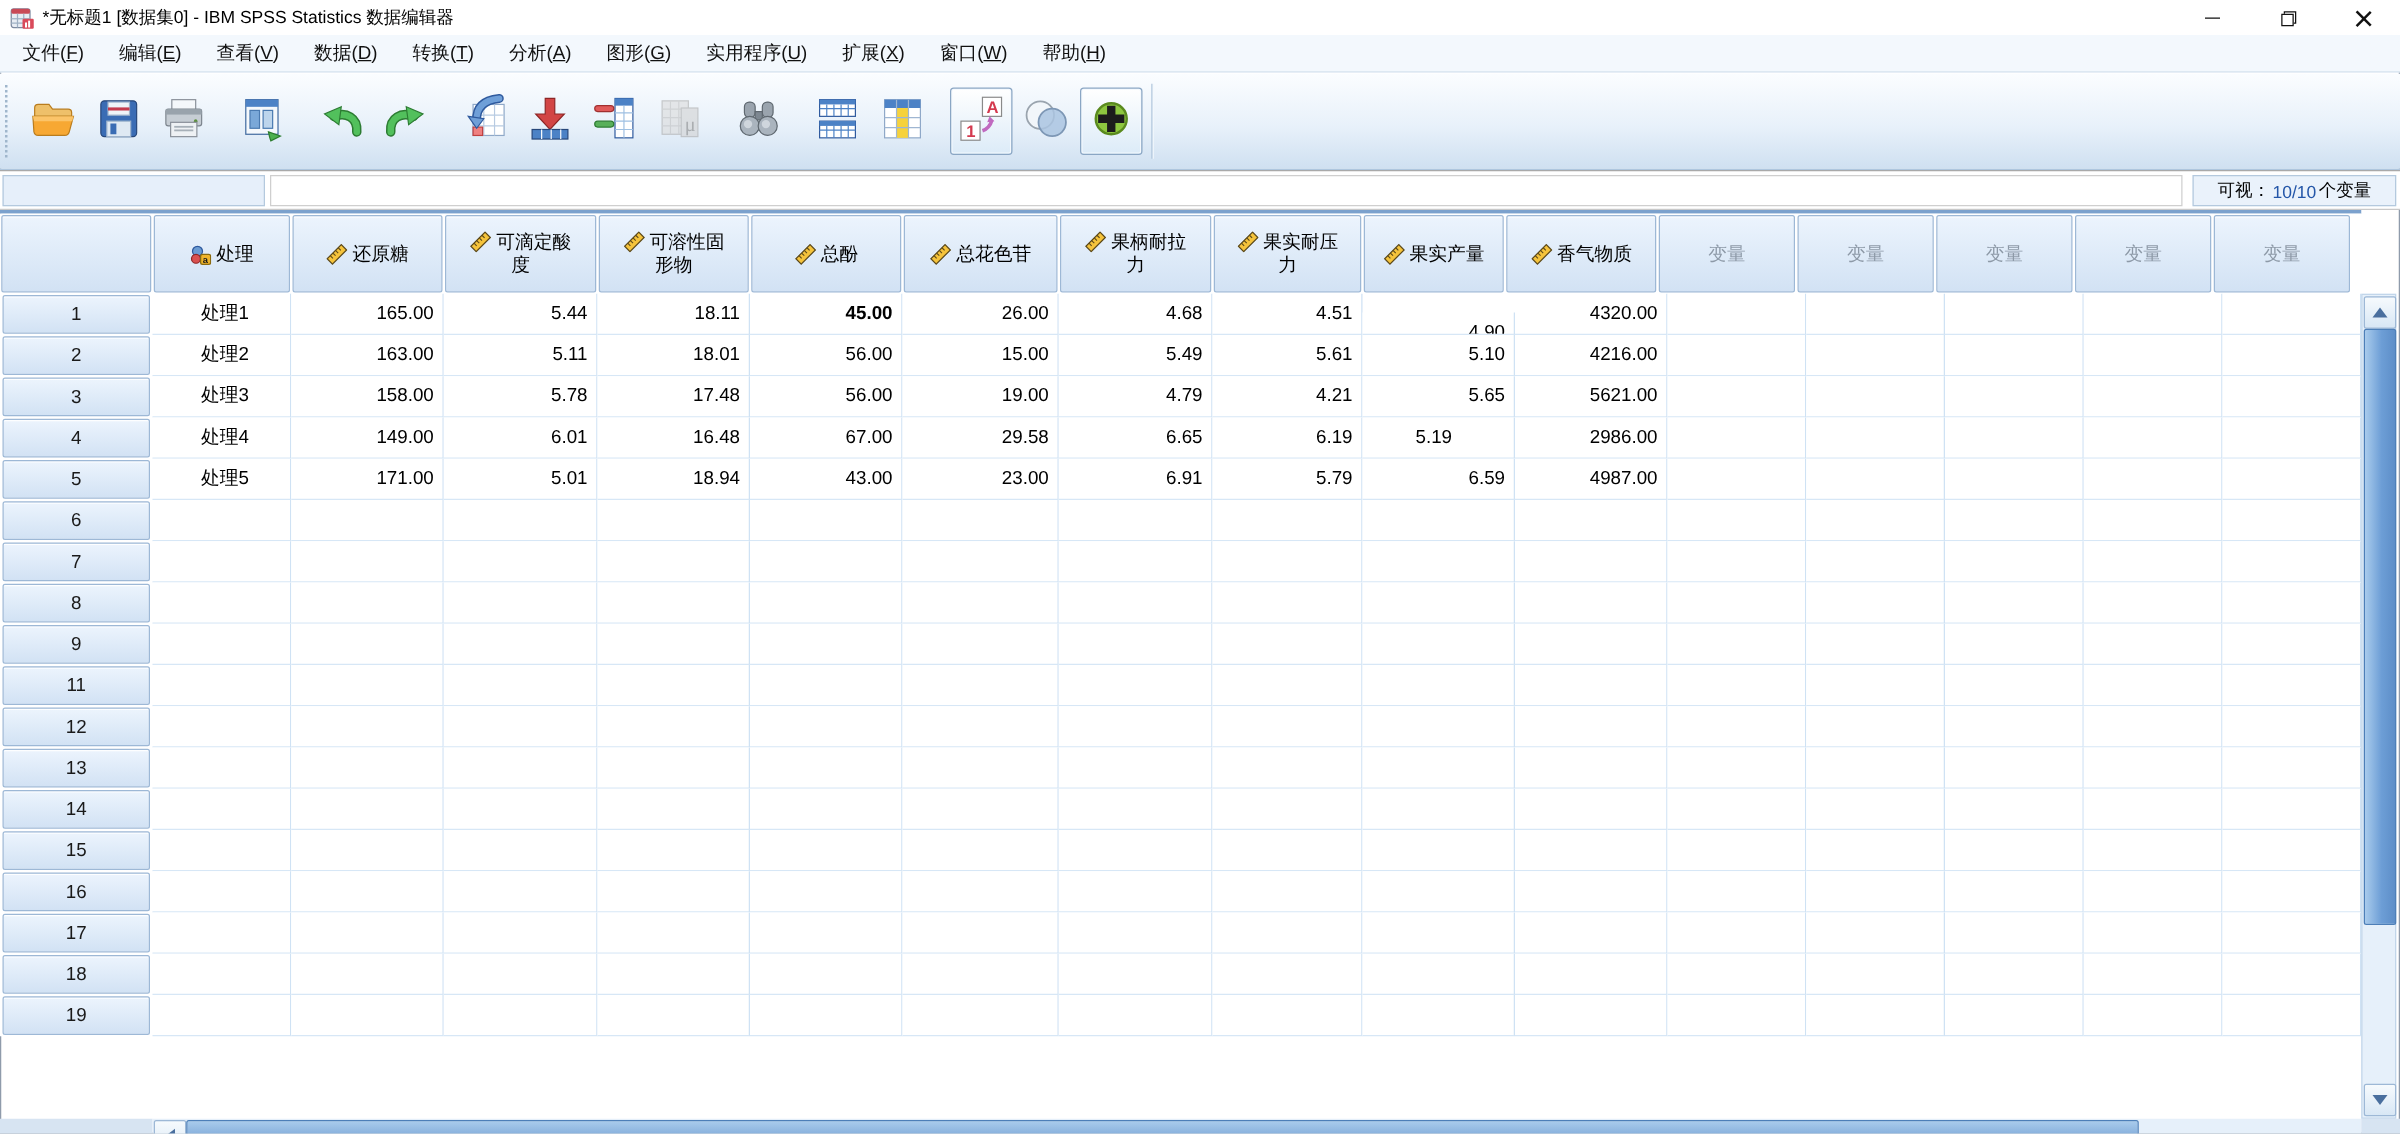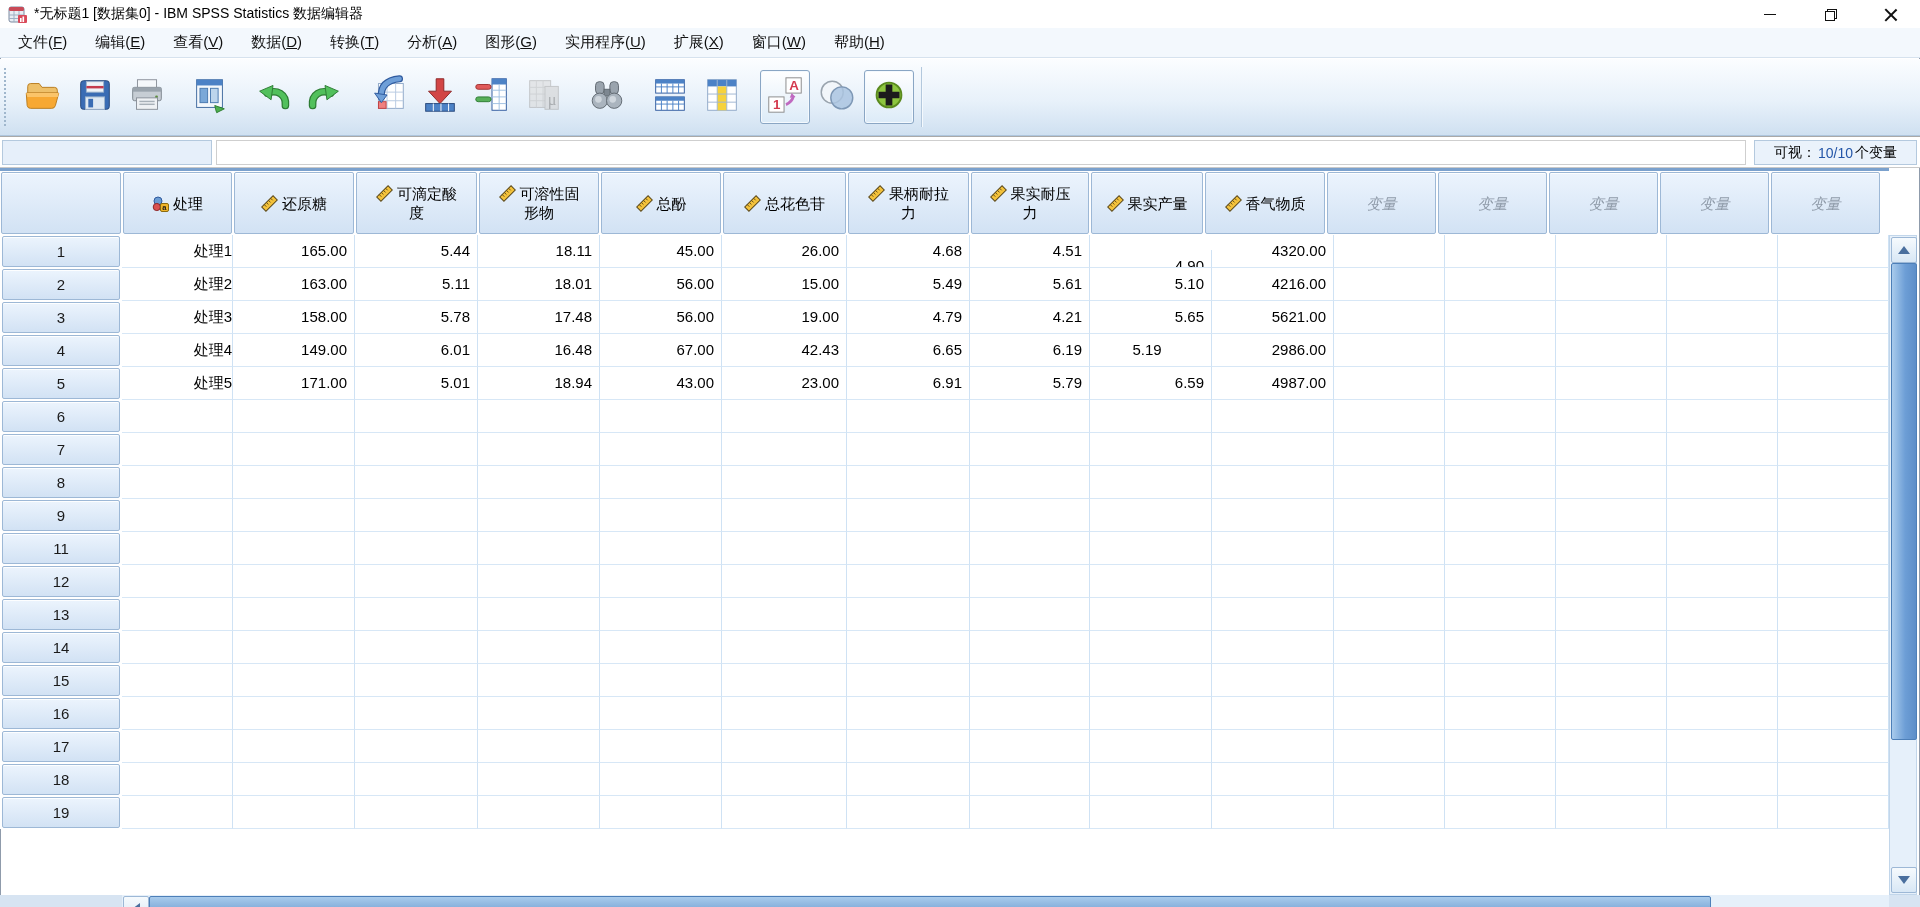--- a/index.html
+++ b/index.html
@@ -44,28 +44,28 @@
   .visbox .blue{color:#2456a8;margin:0 2px;}
 
   
   .grid-topline{position:absolute;left:0;top:168px;width:1889px;height:3px;background:#7ba1cd;}
   .gridwrap{position:absolute;left:0;top:171px;width:1889px;background:#fff;}
   .g-hdrrow{display:flex;height:64px;background:#fff;}
   .g-corner,.g-hdr,.g-rowhdr{background:linear-gradient(#ecf4fd,#d2e2f4);border:1px solid #9db8d6;border-radius:2px;box-shadow:inset 0 1px 0 #fdfeff;box-sizing:border-box;}
   .g-corner{width:120px;margin:1px;}
   .g-hdr{margin:1px;display:flex;flex-direction:column;justify-content:center;align-items:center;font-size:15px;color:#000;line-height:19px;}
   .g-hdr .hline{display:flex;align-items:center;gap:4px;}
-  .g-hdr.ph{color:#8d99a7;font-style:italic;}
+  .g-hdr.ph{color:#8d99a7;}
   .micon{width:17px;height:17px;flex:0 0 auto;display:inline-block;}
   .micon svg{width:17px;height:17px;display:block;}
   .g-row{display:flex;height:33px;}
   .g-rowhdr{width:118px;margin:1px 2px;text-align:center;font-size:15px;line-height:29px;color:#1a1a1a;}
   .g-cell{box-sizing:border-box;border-right:1px solid #cfe2f4;border-bottom:1px solid #d7e7f6;font-size:15px;line-height:31px;background:#fff;overflow:hidden;white-space:nowrap;}
   .g-cell.num{text-align:right;padding-right:7px;}
-  .g-cell.str{text-align:right;padding-left:6px;}
+  .g-cell.str{text-align:center;padding-left:6px;}
 
   
   .vsb{position:absolute;left:1889px;top:235px;width:28px;height:660px;background:#e6f0fa;border:1px solid #c2d6ea;box-sizing:border-box;}
   .sb-btn{position:absolute;left:1px;width:24px;height:24px;background:linear-gradient(#f6fafd,#d8e7f5);border:1px solid #9db8d6;border-radius:2px;display:flex;align-items:center;justify-content:center;}
   .sb-btn.up{top:1px;}
   .sb-btn.down{bottom:1px;}
   .tri-up{width:0;height:0;border-left:6px solid transparent;border-right:6px solid transparent;border-bottom:8px solid #4a6f9e;}
   .tri-down{width:0;height:0;border-left:6px solid transparent;border-right:6px solid transparent;border-top:8px solid #4a6f9e;}
   .tri-left{width:0;height:0;border-top:6px solid transparent;border-bottom:6px solid transparent;border-right:8px solid #4a6f9e;}
   .vthumb{position:absolute;left:1px;top:27px;width:24px;height:475px;background:linear-gradient(90deg,#a9cbec,#6d9ed6 55%,#5d8ec8);border:1px solid #4d7fb8;border-radius:2px;}
@@ -425,21 +425,21 @@
         <div class="g-hdr ph" style="width: 109px;">
           <span>变量</span>
         </div>
       </div>
       <div class="g-row">
         <div class="g-rowhdr">1</div>
         <div class="g-cell str" style="width: 111px;">处理1</div>
         <div class="g-cell num" style="width: 122px;">165.00</div>
         <div class="g-cell num" style="width: 123px;">5.44</div>
         <div class="g-cell num" style="width: 122px;">18.11</div>
-        <div class="g-cell num" style="width: 122px;">45.00</div>
+        <div class="g-cell num" style="width: 122px; font-weight: bold;">45.00</div>
         <div class="g-cell num" style="width: 125px;">26.00</div>
         <div class="g-cell num" style="width: 123px;">4.68</div>
         <div class="g-cell num" style="width: 120px;">4.51</div>
         <div class="g-cell num" style="width: 122px; margin-top: 15px;">4.90</div>
         <div class="g-cell num" style="width: 122px;">4320.00</div>
         <div class="g-cell" style="width: 111px;"></div>
         <div class="g-cell" style="width: 111px;"></div>
         <div class="g-cell" style="width: 111px;"></div>
         <div class="g-cell" style="width: 111px;"></div>
         <div class="g-cell" style="width: 111px;"></div>
@@ -480,21 +480,21 @@
         <div class="g-cell" style="width: 111px;"></div>
         <div class="g-cell" style="width: 111px;"></div>
       </div>
       <div class="g-row">
         <div class="g-rowhdr">4</div>
         <div class="g-cell str" style="width: 111px;">处理4</div>
         <div class="g-cell num" style="width: 122px;">149.00</div>
         <div class="g-cell num" style="width: 123px;">6.01</div>
         <div class="g-cell num" style="width: 122px;">16.48</div>
         <div class="g-cell num" style="width: 122px;">67.00</div>
-        <div class="g-cell num" style="width: 125px;">42.43</div>
+        <div class="g-cell num" style="width: 125px;">29.58</div>
         <div class="g-cell num" style="width: 123px;">6.65</div>
         <div class="g-cell num" style="width: 120px;">6.19</div>
         <div class="g-cell num" style="width: 122px; text-align: center;">5.19</div>
         <div class="g-cell num" style="width: 122px;">2986.00</div>
         <div class="g-cell" style="width: 111px;"></div>
         <div class="g-cell" style="width: 111px;"></div>
         <div class="g-cell" style="width: 111px;"></div>
         <div class="g-cell" style="width: 111px;"></div>
         <div class="g-cell" style="width: 111px;"></div>
       </div>

